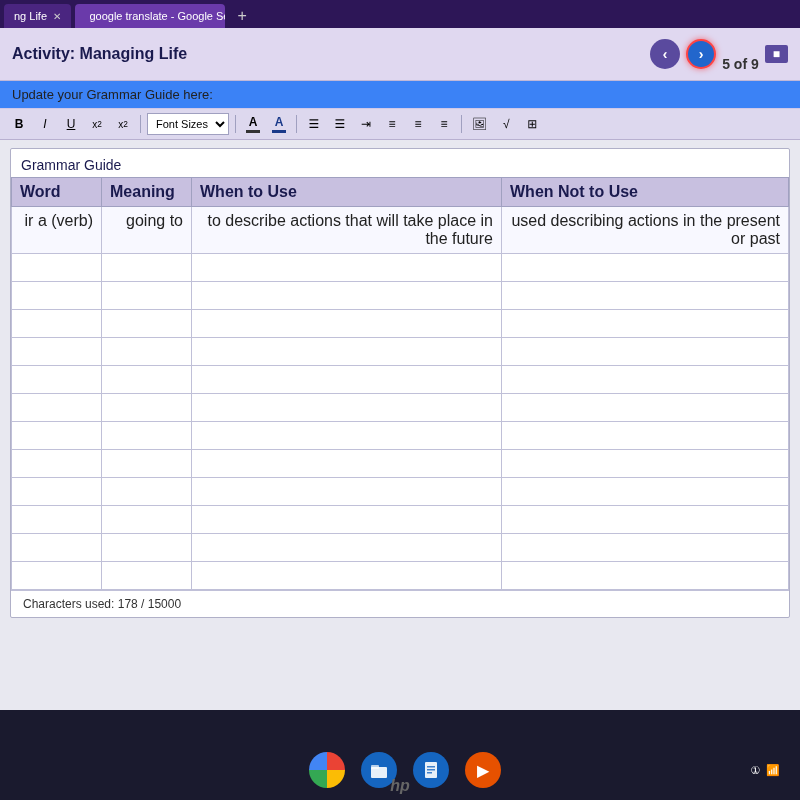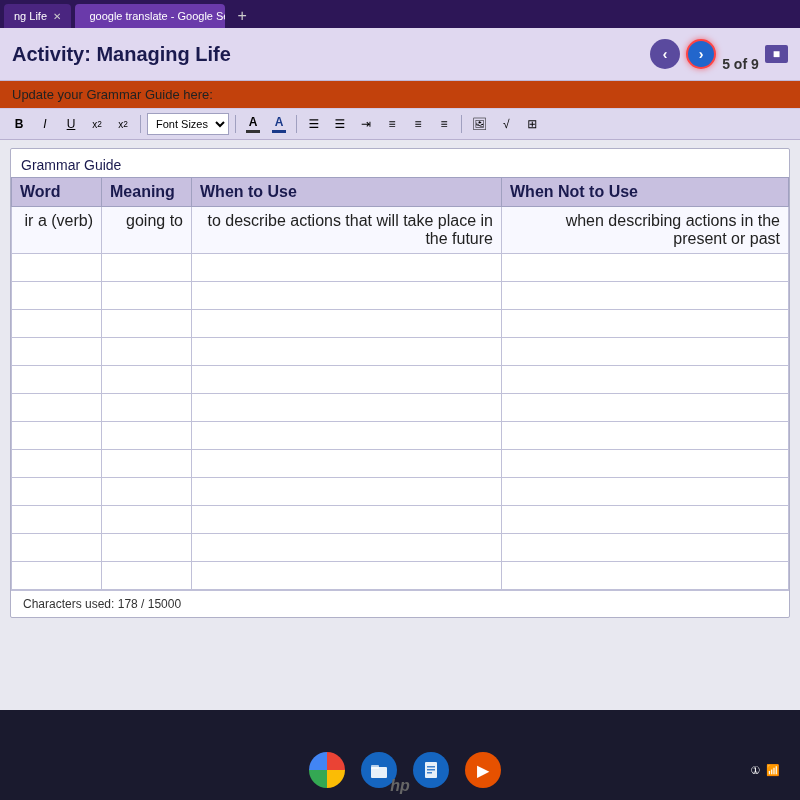--- a/index.html
+++ b/index.html
@@ -94,21 +94,21 @@
     .activity-header {
       background: #e0d8f0;
       padding: 8px 12px;
       display: flex;
       align-items: center;
       justify-content: space-between;
       border-bottom: 1px solid #c0b8d8;
     }
 
     .activity-title {
-      font-size: 20px;
+      font-size: 16px;
       font-weight: bold;
       color: #1a1a4e;
     }
 
     .nav-controls {
       display: flex;
       align-items: center;
       gap: 6px;
     }
 
@@ -147,21 +147,21 @@
     .page-box {
       background: #5a4a9e;
       color: white;
       padding: 2px 8px;
       font-size: 12px;
       border-radius: 2px;
     }
 
     
     .instructions {
-      background: #c2410c;
+      background: #3b82f6;
       padding: 6px 12px;
       font-size: 13px;
       color: #222;
       border-bottom: 1px solid #d0c8e8;
     }
 
     
     .toolbar {
       background: #ddd8ee;
       padding: 4px 8px;
@@ -406,21 +406,21 @@
           <th style="width:310px;">When to Use</th>
           <th>When Not to Use</th>
         </tr>
       </thead>
       <tbody>
 
         <tr class="data-row">
           <td>ir a (verb)</td>
           <td>going to</td>
           <td>to describe actions that will take place in the future</td>
-          <td>when describing actions in the present or past</td>
+          <td>used describing actions in the present or past</td>
         </tr>
 
         <tr class="empty-row">
             <td></td>
             <td></td>
             <td></td>
             <td></td>
           </tr>
         <tr class="empty-row">
             <td></td>

